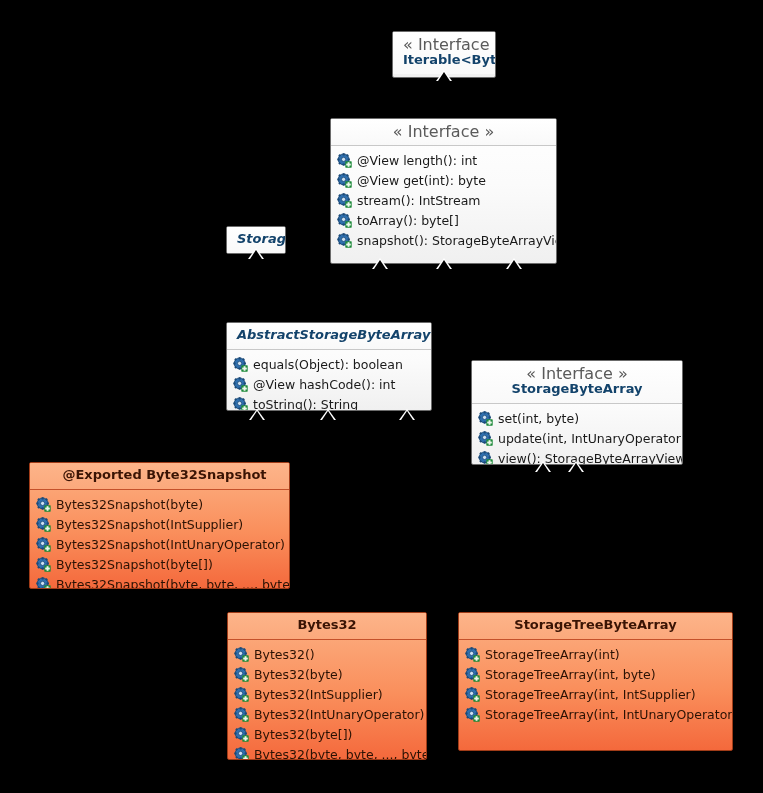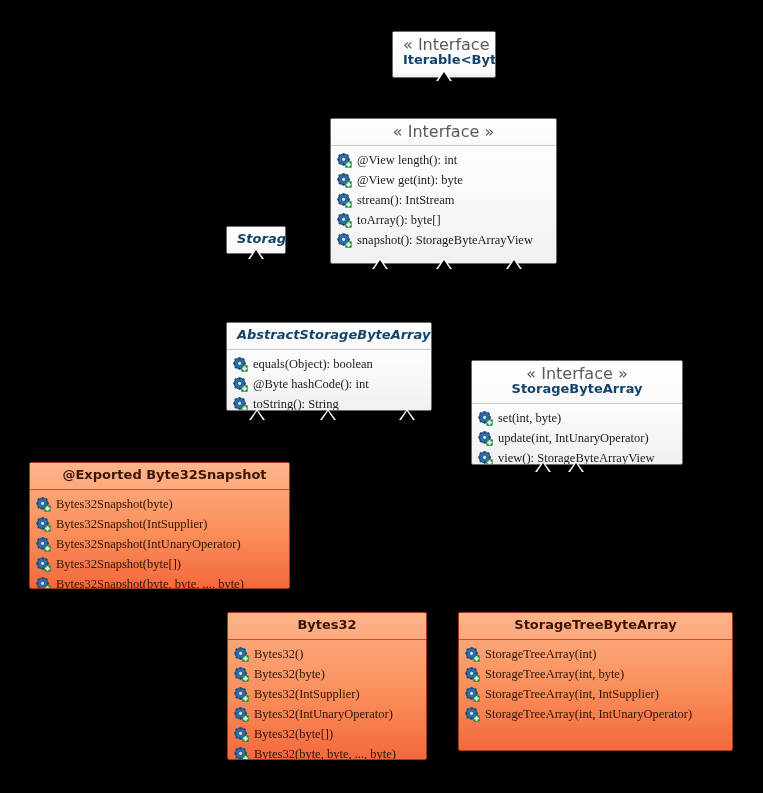--- a/index.html
+++ b/index.html
@@ -57,21 +57,20 @@
   .node .member {
     display: flex;
     align-items: center;
     height: 20px;
     padding-left: 6px;
     font-size: 12.5px;
     white-space: nowrap;
   }
   .node .member .mtext {
     margin-left: 5px;
-    font-family: Liberation Serif, serif;
   }
   .divider {
     height: 1px;
     width: 100%;
   }
 
   
   .white {
     background: linear-gradient(to bottom, #ffffff 0%, #fbfbfb 45%, #f0f0f0 100%);
     border-color: #6b6b6b;
@@ -348,21 +347,21 @@
     <circle cx="6.6" cy="6.4" r="2.1" fill="#cfe2f2"></circle>
     <circle cx="6.6" cy="6.4" r="2.1" fill="none" stroke="#1b4a78" stroke-width="0.8"></circle>
     <g>
       <rect x="8.3" y="8.3" width="6.4" height="6.4" rx="0.6" fill="#1f8a3b"></rect>
       <rect x="10.6" y="9.2" width="1.9" height="4.6" fill="#eaf7ea"></rect>
       <rect x="9.2" y="10.6" width="4.6" height="1.9" fill="#eaf7ea"></rect>
     </g>
   </g>
 </svg>
           </span>
-        <span class="mtext">@Byte hashCode(): int</span>
+        <span class="mtext">@View hashCode(): int</span>
       </div>
       <div class="member">
         <span class="icon">
 <svg width="15" height="15" viewBox="0 0 15 15" xmlns="http://www.w3.org/2000/svg">
   <g>
     <circle cx="6.6" cy="6.4" r="5.4" fill="#2f6fae"></circle>
     <circle cx="6.6" cy="6.4" r="5.4" fill="none" stroke="#1b4a78" stroke-width="1"></circle>
     <g fill="#1b4a78">
       <rect x="5.7" y="0.2" width="1.9" height="2.3"></rect>
       <rect x="5.7" y="10.4" width="1.9" height="2.3"></rect>

